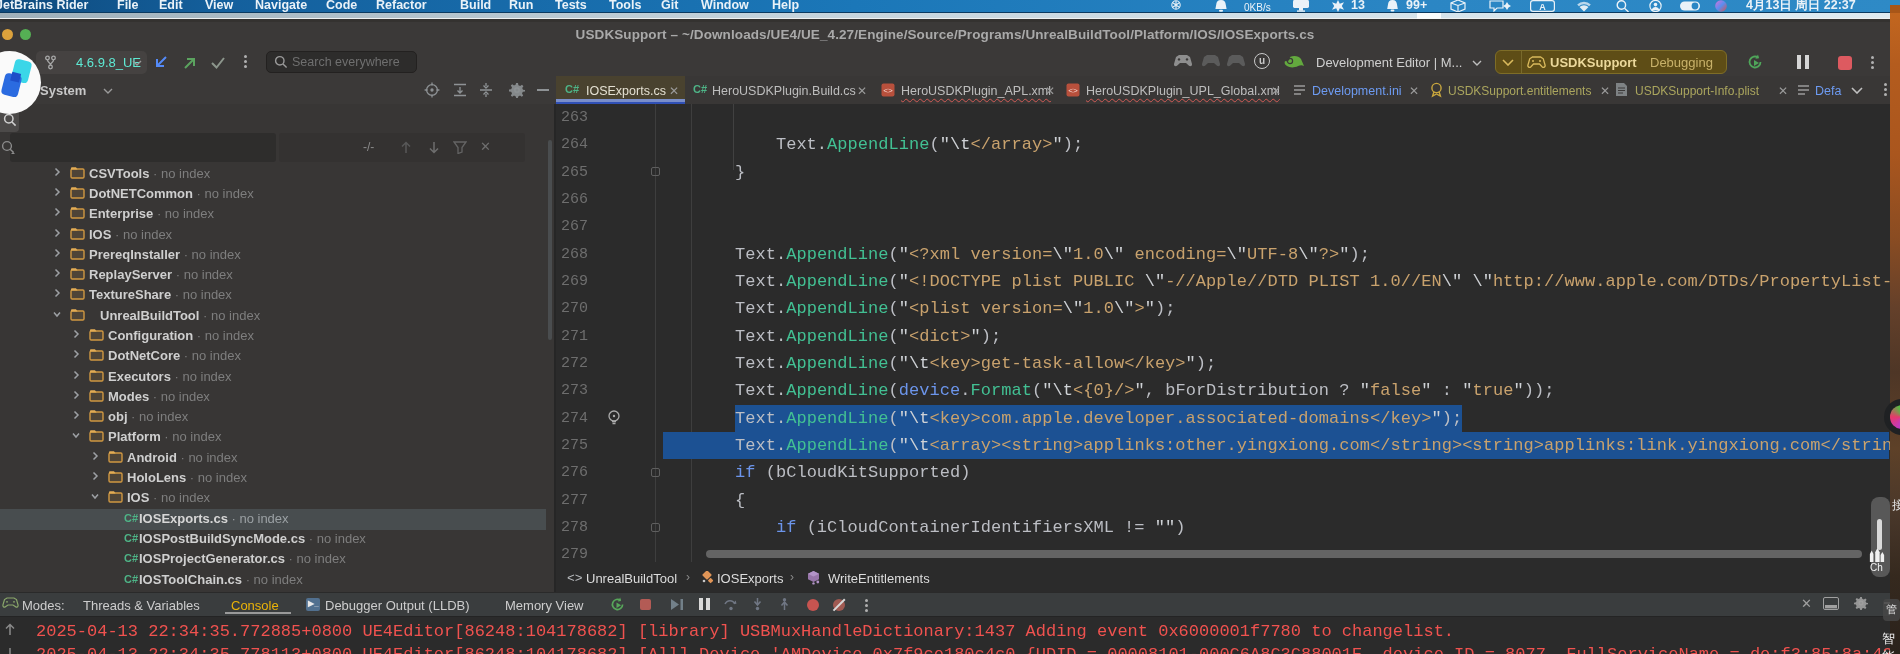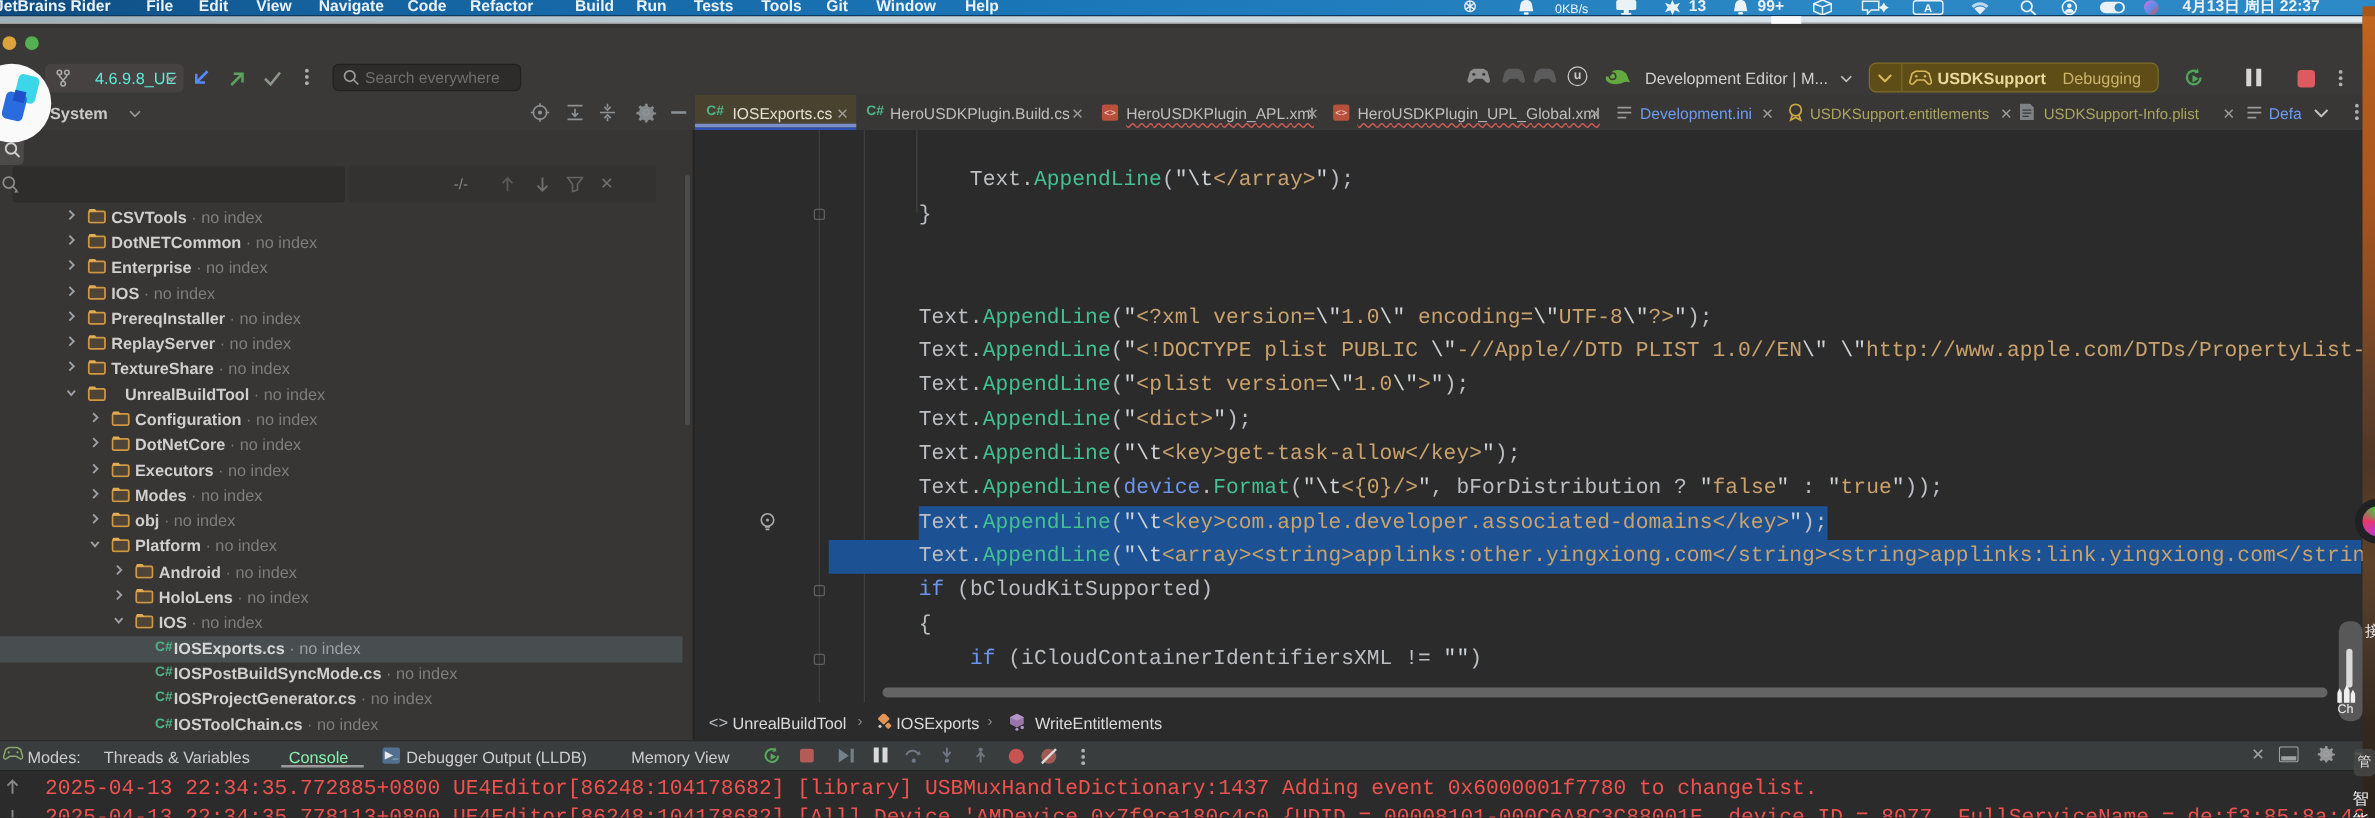--- a/index.html
+++ b/index.html
@@ -108,20 +108,21 @@
 <div class="abs" style="left:0;top:12px;width:1900px;height:1.4px;background:#0A3A61"></div>
 <div class="abs" style="left:0;top:13.4px;width:1900px;height:4.2px;background:linear-gradient(90deg,#9FB0BA 0,#C3D2DB 40%,#D8E5EC 80%,#DEEAF0 100%)"></div>
 <div class="abs" style="left:0;top:17.6px;width:1900px;height:1.6px;background:#EEF1F2"></div>
 <div class="abs" style="left:0;top:19.2px;width:1900px;height:2.8px;background:#343230"></div>
 <div class="abs" style="left:1417px;top:13.4px;width:24px;height:6px;background:#FAFCFC"></div>
 <div class="abs" style="left:1890px;top:5px;width:10px;height:20px;background:#A85618"></div>
 
 <div class="abs" style="left:0;top:22px;width:1900px;height:26px;background:#3B3938"></div>
 <div class="abs" style="left:2px;top:29px;width:11px;height:11px;border-radius:50%;background:#DCA23C"></div>
 <div class="abs" style="left:20px;top:29px;width:11px;height:11px;border-radius:50%;background:#55B054"></div>
+<div class="abs" style="left:500px;top:27px;width:890px;text-align:center;font:700 13.5px 'Liberation Sans';color:#A9A9A9;letter-spacing:0.1px;white-space:nowrap">USDKSupport – ~/Downloads/UE4/UE_4.27/Engine/Source/Programs/UnrealBuildTool/Platform/IOS/IOSExports.cs</div>
 
 <div class="abs" style="left:-22px;top:51px;width:63px;height:63px;border-radius:50%;background:#FAFAFA;z-index:50"></div>
 <svg class="abs" style="left:0px;top:57px;z-index:51" width="42" height="50" viewBox="0 0 42 50">
       <g>
         <rect x="13" y="3" width="17" height="22" rx="4" fill="#3BD6E8" transform="rotate(14 21 14)"></rect>
         <rect x="3" y="17" width="17" height="22" rx="4" fill="#2B6BE0" transform="rotate(14 11 28)"></rect>
         <rect x="11.2" y="15.5" width="9" height="9" fill="#1E4FC8" transform="rotate(14 15 20)"></rect>
       </g>
     </svg>
 
@@ -479,20 +480,37 @@
 
 <div class="abs" style="left:556px;top:104px;width:1333px;height:464px;background:#2B2B2B;overflow:hidden"></div>
 <div class="abs" style="left:655px;top:104px;width:1px;height:458px;background:#3E3E3E"></div>
 <div class="abs" style="left:691px;top:104px;width:1px;height:458px;background:#3E3E3E"></div>
 
 <div class="abs" style="left:735px;top:404.6px;width:727px;height:27.4px;background:#1C5193"></div>
 <div class="abs" style="left:663px;top:432px;width:1226px;height:27.4px;background:#1C5193"></div>
 
 <div class="abs" style="left:733px;top:104px;width:1px;height:66px;background:#414141"></div>
 
+<pre class="abs mono" style="left:556px;top:104px;width:32px;text-align:right;font-size:15px;line-height:27.33px;color:#6E6E6E">263
+264
+265
+266
+267
+268
+269
+270
+271
+272
+273
+274
+275
+276
+277
+278
+279</pre>
 
 <div class="abs" style="left:651px;top:167px;width:9px;height:9px;border:1px solid #5F5F5F;border-radius:2px"></div>
 <div class="abs" style="left:651px;top:468px;width:9px;height:9px;border:1px solid #5F5F5F;border-radius:2px"></div>
 <div class="abs" style="left:651px;top:523px;width:9px;height:9px;border:1px solid #5F5F5F;border-radius:2px"></div>
 
 <svg class="abs" style="left:606px;top:409px" width="16" height="18" viewBox="0 0 16 18">
       <circle cx="8" cy="7" r="5" fill="none" stroke="#ABABAB" stroke-width="1.3"></circle>
       <path d="M6 12.5h4M6.5 14.5h3" stroke="#ABABAB" stroke-width="1.3"></path>
       <circle cx="8" cy="7" r="1.2" fill="#ABABAB"></circle>
     </svg>
@@ -538,21 +556,21 @@
 <span class="abs" style="left:828px;top:571px;font:400 13px 'Liberation Sans';color:#DCDCDC">WriteEntitlements</span>
 
 <div class="abs" style="left:0;top:592px;width:1900px;height:24px;background:#3A3D3E;border-top:1px solid #2A2A2A"></div>
 <svg class="abs" style="left:2px;top:597px" width="17" height="13" viewBox="0 0 17 13">
       <path d="M5 1h7l2.5 1.6 1.6 5.6c.3 1.5-1.3 2.5-2.5 1.5L11 8H6L3.4 9.7C2.2 10.7.6 9.7.9 8.2L2.5 2.6z" fill="none" stroke="#8BA86B" stroke-width="1.2"></path>
       <circle cx="5" cy="4.8" r="0.9" fill="#8BA86B"></circle>
       <circle cx="12" cy="4.8" r="0.9" fill="#8BA86B"></circle>
     </svg>
 <span class="abs" style="left:22px;top:598px;font:400 13px 'Liberation Sans';color:#CDCDCD">Modes:</span>
 <span class="abs" style="left:83px;top:598px;font:400 13px 'Liberation Sans';color:#CDCDCD">Threads &amp; Variables</span>
-<span class="abs" style="left:231px;top:598px;font:400 13px 'Liberation Sans';color:#86efac">Console</span>
+<span class="abs" style="left:231px;top:598px;font:400 13px 'Liberation Sans';color:#eab308">Console</span>
 <div class="abs" style="left:225px;top:612px;width:66px;height:2px;background:#9A9A9A"></div>
 <div class="abs" style="left:306px;top:598px;width:14px;height:13px;background:#51708F;border-radius:2px"></div>
 <span class="abs" style="left:308px;top:599px;font:700 8px 'Liberation Sans';color:#E8E8E8">▶_</span>
 <span class="abs" style="left:325px;top:598px;font:400 13px 'Liberation Sans';color:#CDCDCD">Debugger Output (LLDB)</span>
 <span class="abs" style="left:505px;top:598px;font:400 13px 'Liberation Sans';color:#CDCDCD">Memory View</span>
 <svg class="abs" style="left:609px;top:596px" width="17" height="17" viewBox="0 0 17 17">
       <path d="M13.6 8.5a5.1 5.1 0 1 1-2-4.1" stroke="#57A65A" stroke-width="1.7" fill="none"></path>
       <path d="M11.2 1.6l.9 3.3-3.3.6z" fill="#57A65A"></path>
       <path d="M7.5 6.6l4.6 2.7-4.6 2.7z" fill="#57A65A"></path>
     </svg>

